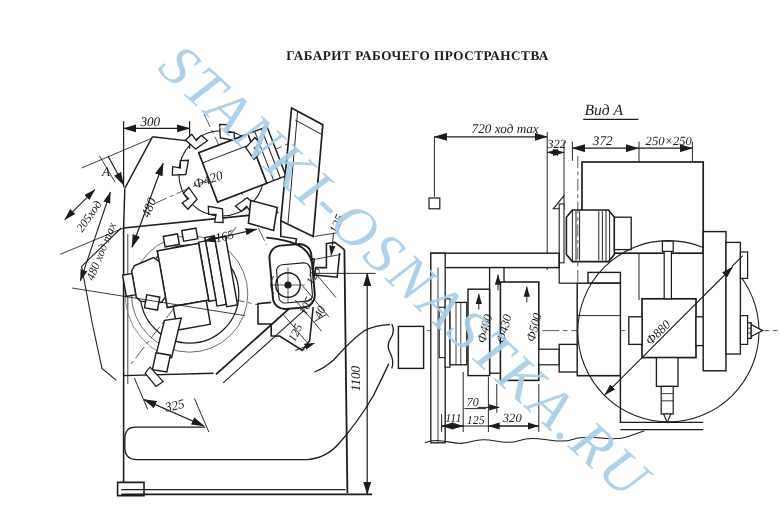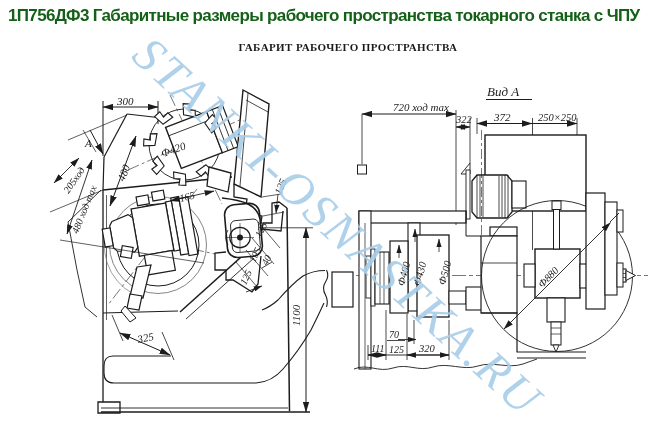--- a/index.html
+++ b/index.html
@@ -5,21 +5,20 @@
 html,body{margin:0;padding:0;background:#fff;}
 .page{position:relative;width:650px;height:433px;background:#ffffff;overflow:hidden;font-family:"Liberation Sans",sans-serif;}
 .title{position:absolute;left:8px;top:6px;width:643px;font:bold 17px "Liberation Sans",sans-serif;color:#156018;letter-spacing:-0.65px;white-space:nowrap;}
 .subtitle{position:absolute;left:23px;top:41px;width:650px;text-align:center;font:bold 11px "Liberation Serif",serif;color:#1b1b1b;letter-spacing:0.4px;}
 svg text{font-family:"Liberation Serif",serif;font-style:italic;fill:#1c1c1c;}
 </style>
 </head>
 <body>
 <div class="page">
 
-<div class="title">1П756ДФ3 Габаритные размеры рабочего пространства токарного станка с ЧПУ</div>
 
 <div class="subtitle">ГАБАРИТ РАБОЧЕГО ПРОСТРАНСТВА</div>
 <svg width="650" height="433" viewBox="0 0 650 433" style="position:absolute;left:0;top:0;">
 <defs>
 <marker id="ar" viewBox="0 0 10 6" refX="9.5" refY="3" markerWidth="11" markerHeight="7" orient="auto-start-reverse">
           <path d="M0,0 L10,3 L0,6 z" fill="#1c1c1c"></path>
         </marker>
 </defs>
 <g stroke="#1c1c1c" stroke-width="1" fill="none">
 

